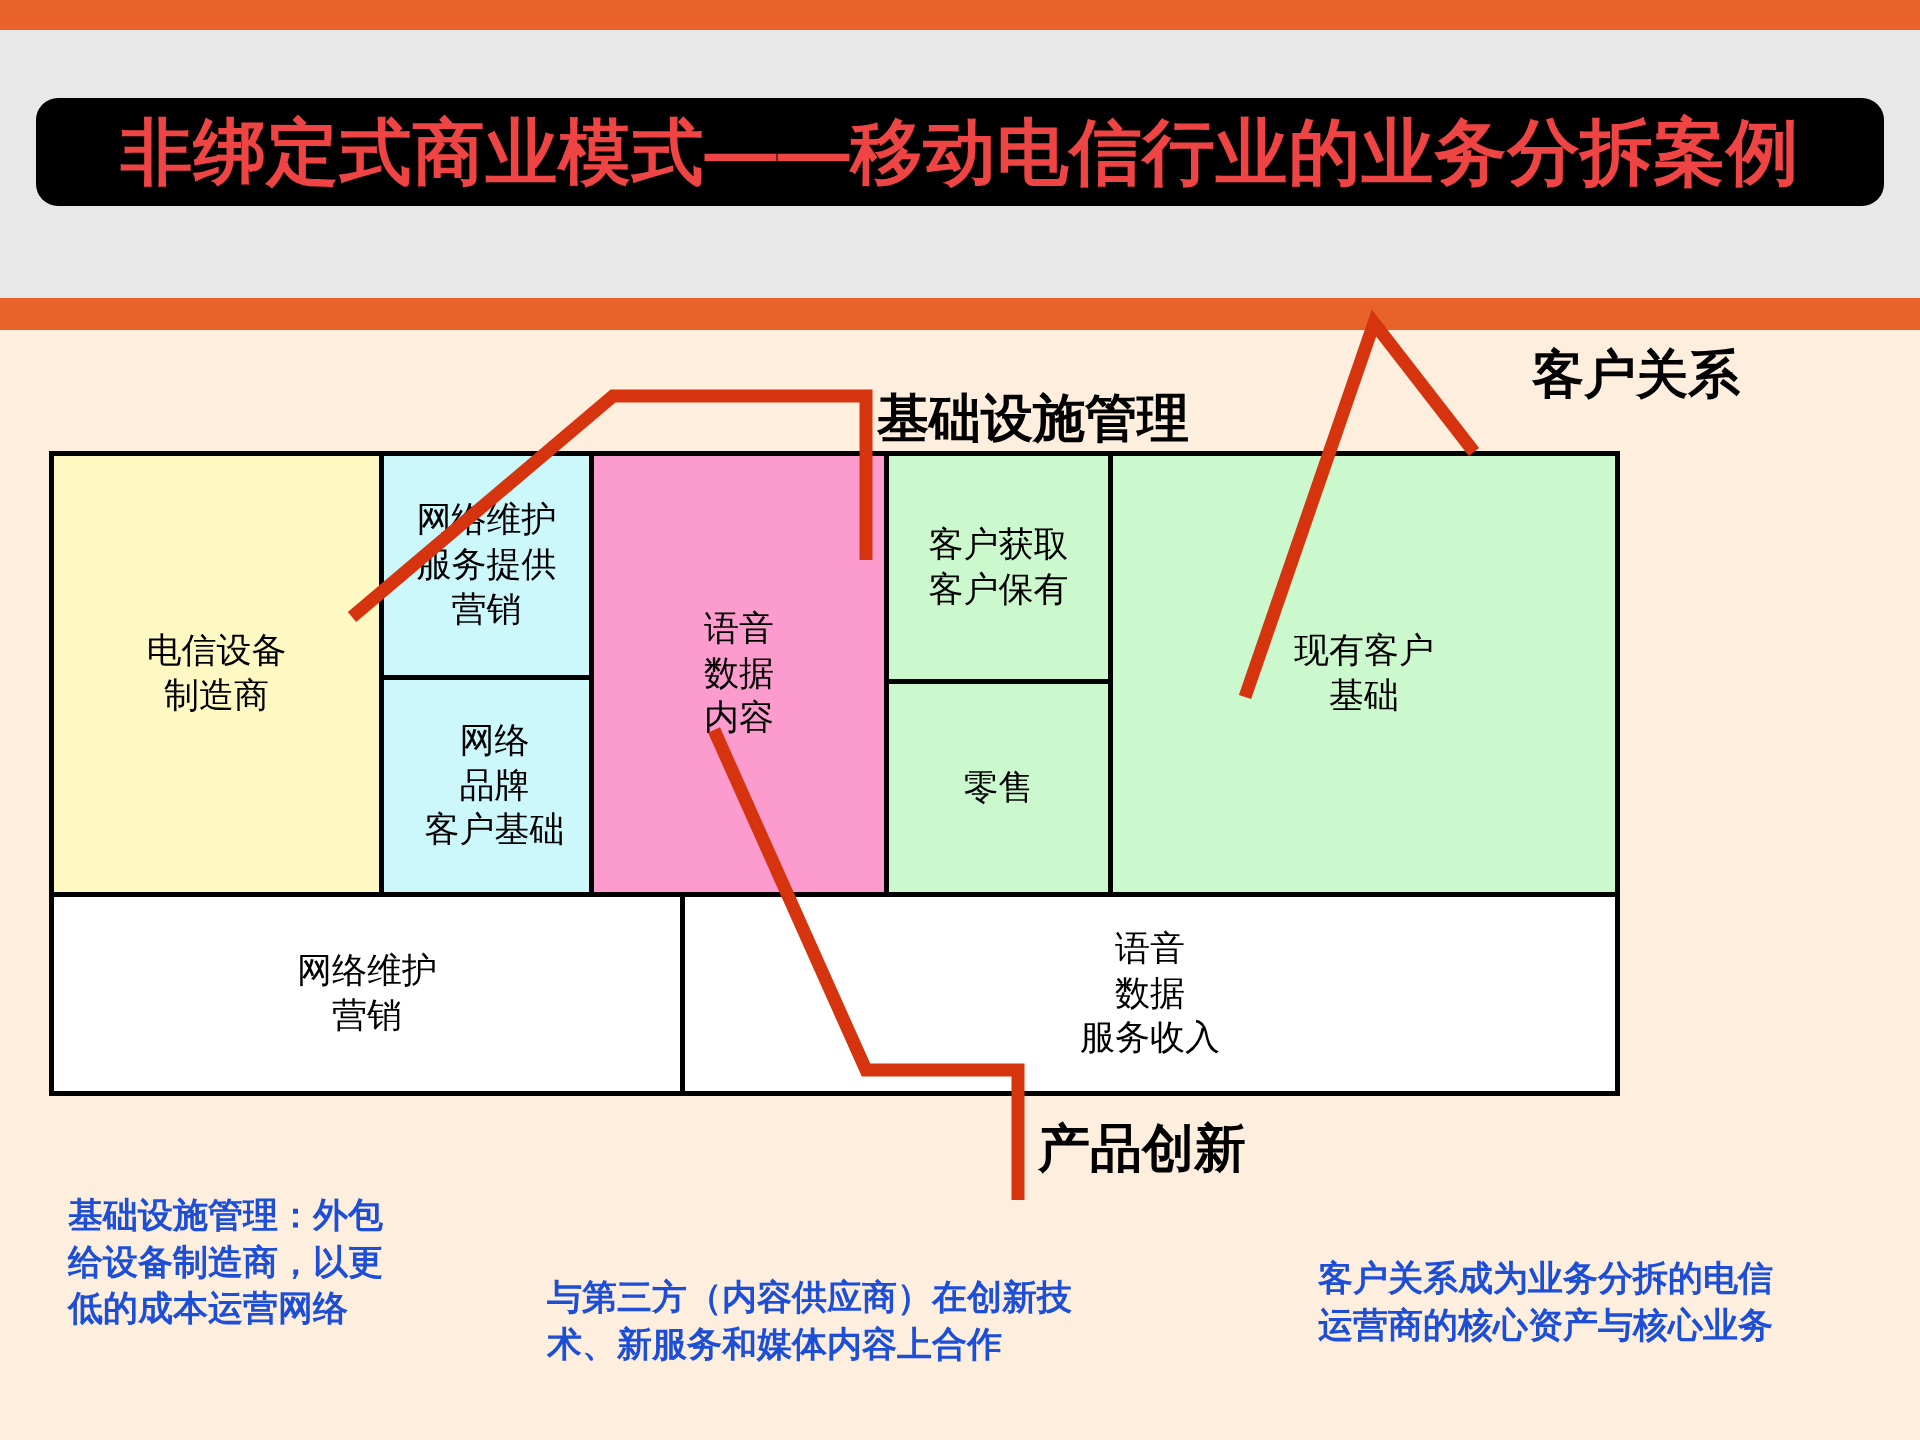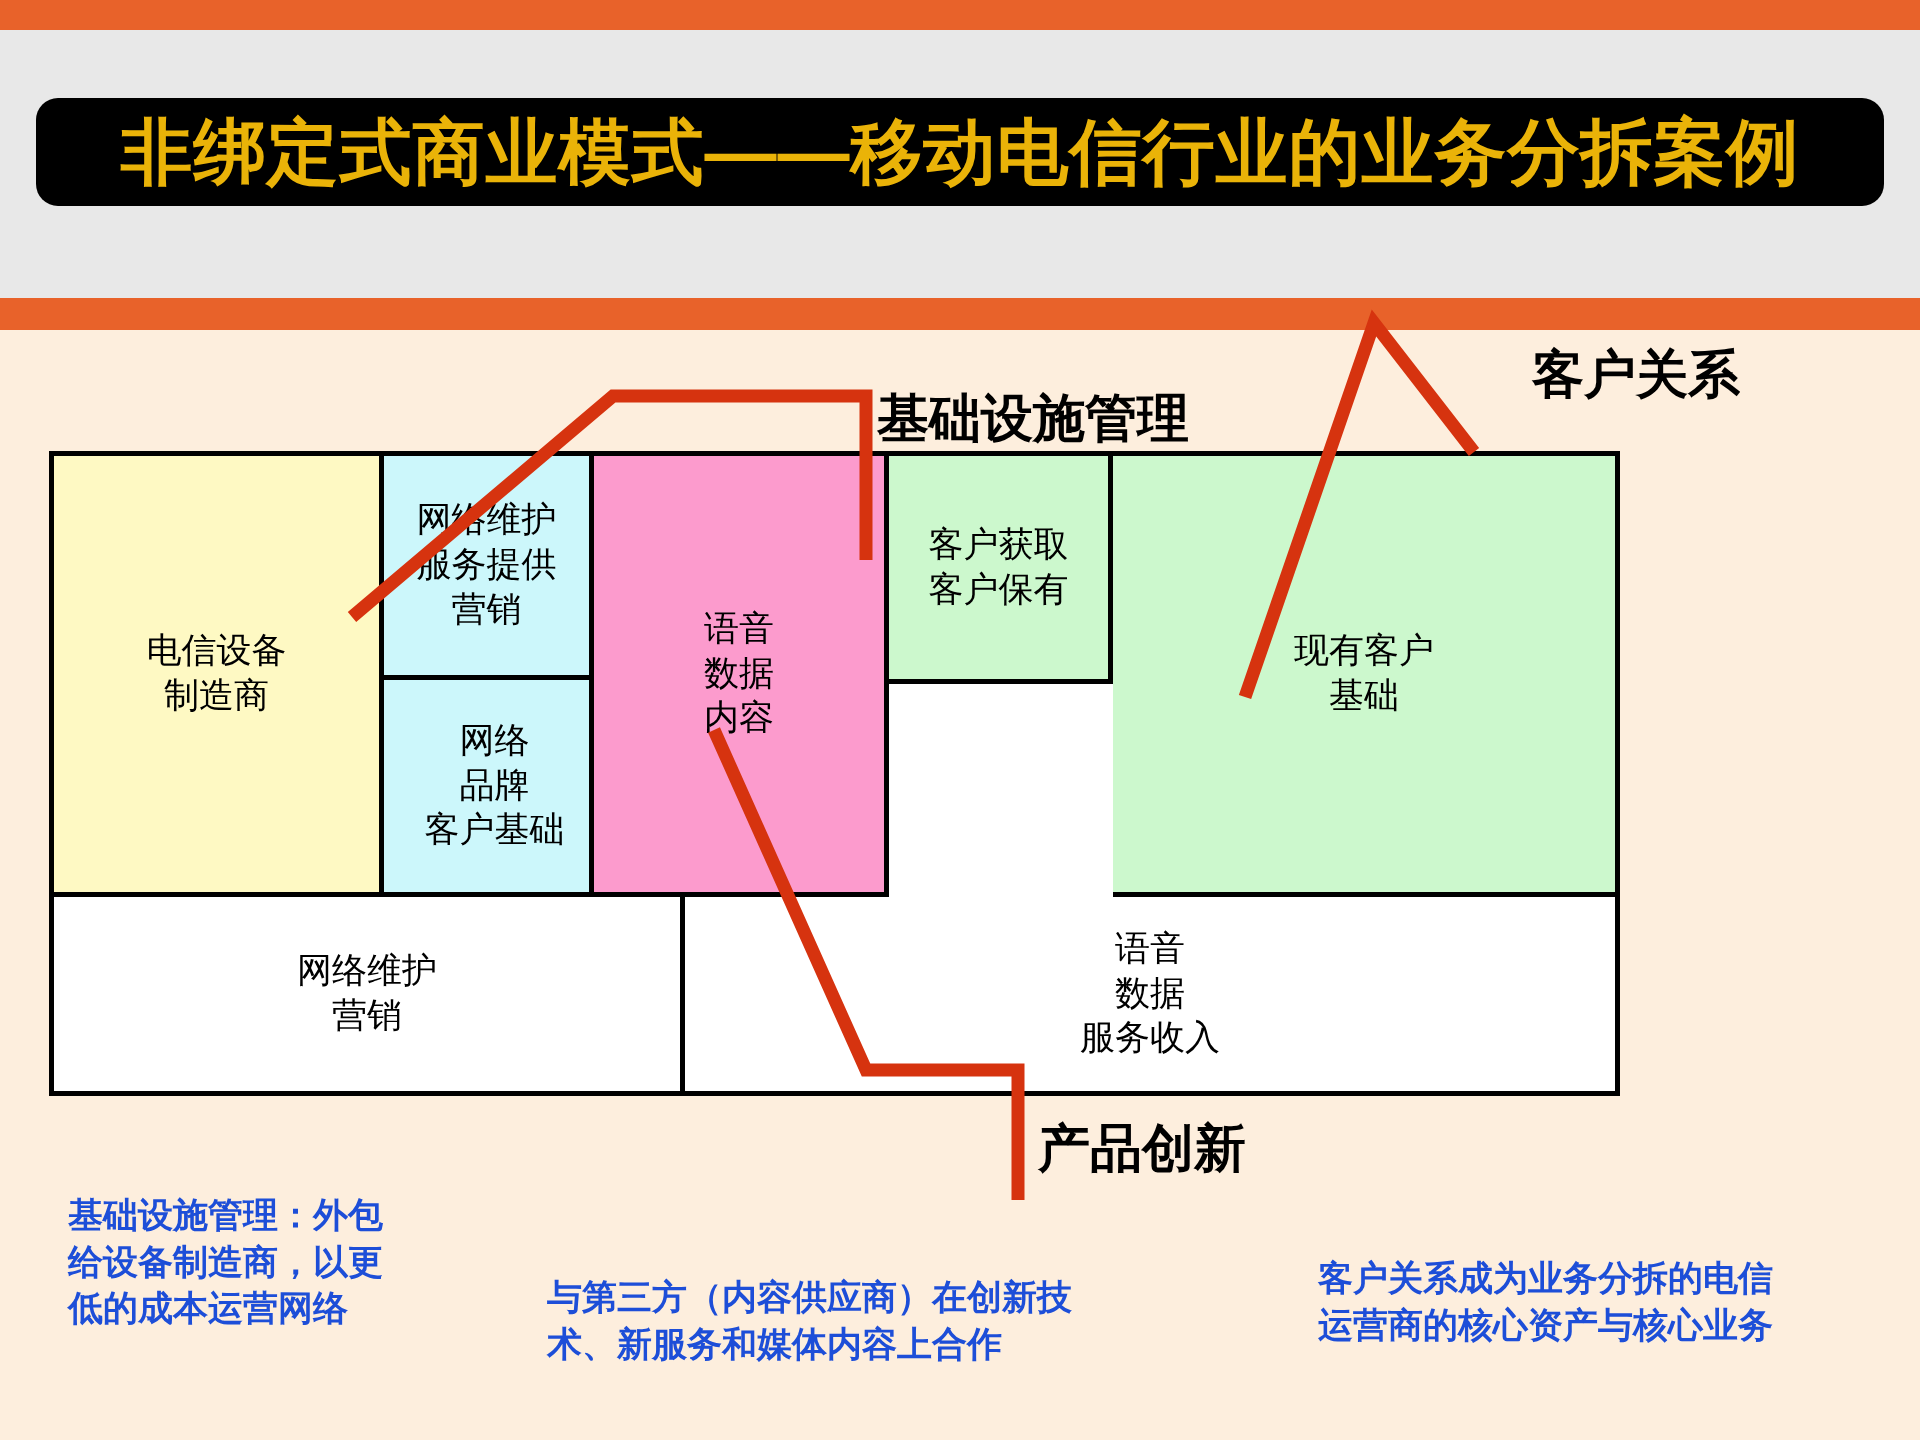--- a/index.html
+++ b/index.html
@@ -44,21 +44,21 @@
     position: absolute;
     left: 36px; top: 98px;
     width: 1848px; height: 108px;
     background: #000000;
     border-radius: 22px;
     display: flex;
     align-items: center;
     justify-content: center;
   }
   .title-pill .title-text {
-    color: #eab308;
+    color: #ef4444;
     font-size: 72px;
     font-weight: bold;
     letter-spacing: 1px;
     white-space: nowrap;
     line-height: 1;
   }
 
   
   .canvas-table {
     position: absolute;
@@ -205,20 +205,23 @@
       <span class="cell-inner">语音
 数据
 内容</span>
     </div>
 
     <div class="cell c-relations">
       <span class="cell-inner">客户获取
 客户保有</span>
     </div>
 
+    <div class="cell c-channels">
+      <span class="cell-inner">零售</span>
+    </div>
 
     <div class="cell c-segments">
       <span class="cell-inner">现有客户
 基础</span>
     </div>
 
     <div class="cell c-costs">
       <span class="cell-inner">网络维护
 营销</span>
     </div>

